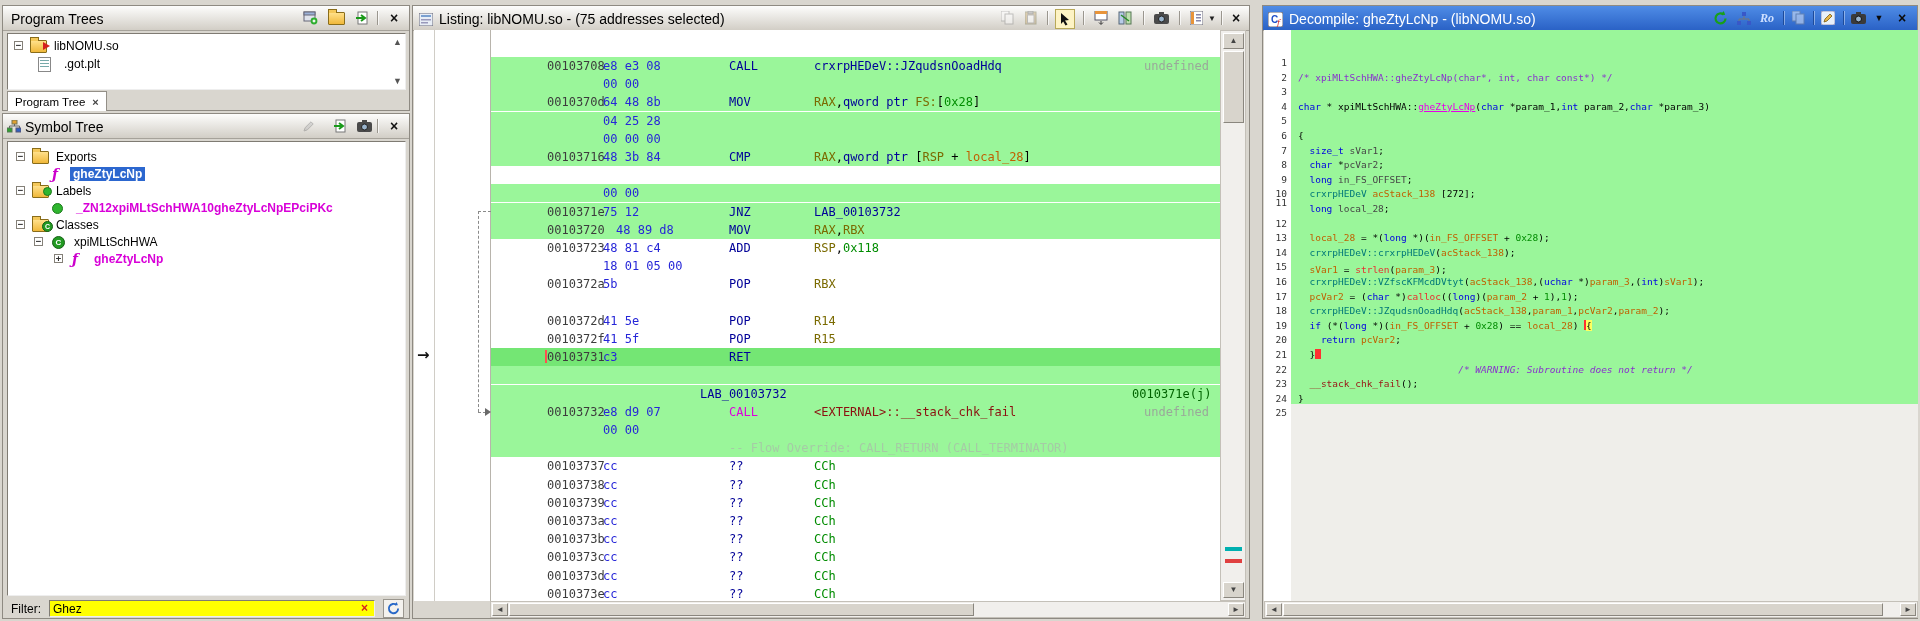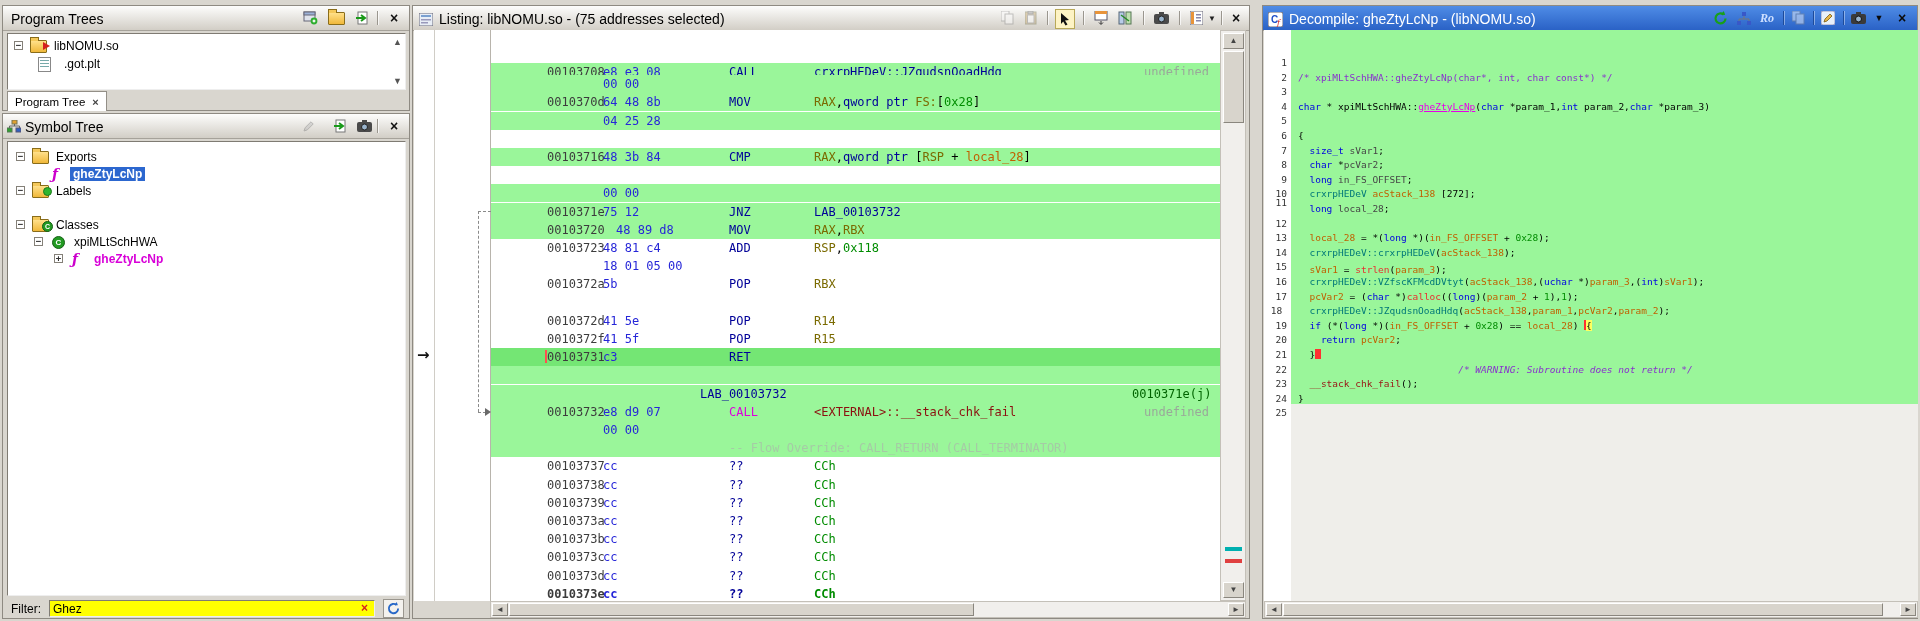--- a/index.html
+++ b/index.html
@@ -169,20 +169,24 @@
       <span class="ficon" style="left:44px;top:3px">ƒ</span>
       <span class="sel" style="left:62px;top:2px">gheZtyLcNp</span>
     </div>
     <div class="trow" style="top:40px">
       <span class="expander" style="left:8px;top:4px">−</span>
       <span class="folder" style="left:24px;top:3px">
           <span class="dotg"></span>
         </span>
       <span style="left:48px;top:2px">Labels</span>
     </div>
+    <div class="trow" style="top:57px">
+      <span class="gdot" style="left:44px;top:4px"></span>
+      <span class="magenta" style="left:68px;top:2px">_ZN12xpiMLtSchHWA10gheZtyLcNpEPciPKc</span>
+    </div>
     <div class="trow" style="top:74px">
       <span class="expander" style="left:8px;top:4px">−</span>
       <span class="folder" style="left:24px;top:3px">
           <span class="cbad">C</span>
         </span>
       <span style="left:48px;top:2px">Classes</span>
     </div>
     <div class="trow" style="top:91px">
       <span class="expander" style="left:26px;top:4px">−</span>
       <span class="cicon" style="left:44px;top:3px">C</span>
@@ -275,38 +279,41 @@
       </span>
     <span class="vsep" style="left:808px"></span>
     <span class="hic" style="left:814px">
         <span class="xbtn">×</span>
       </span>
   </div>
   <div class="lbody">
     <div class="marginline"></div>
     <div class="marginline2"></div>
     <div id="listing-rows" style="position:absolute;left:0;top:0;right:0;bottom:0">
-        <div class="lrow bg-s" style="top: 33px;">
+        <div class="lrow bg-s" style="top: 27px;">
           <span class="tk t-ad" style="left: 56px;">00103708</span>
           <span class="tk t-by" style="left: 112px;">e8 e3 08</span>
           <span class="tk t-mn" style="left: 238px;">CALL</span>
           <span class="tk" style="left: 323px;"><span class="t-lb">crxrpHEDeV::JZqudsnOoadHdq</span></span>
           <span class="tk t-ud" style="left: auto; right: 12px;">undefined</span>
         </div>
         <div class="lrow bg-s" style="top: 45.2px;">
           <span class="tk t-by" style="left: 112px;">00 00</span>
         </div>
         <div class="lrow bg-s" style="top: 63.4px;">
           <span class="tk t-ad" style="left: 56px;">0010370d</span>
           <span class="tk t-by" style="left: 112px;">64 48 8b</span>
           <span class="tk t-mn" style="left: 238px;">MOV</span>
           <span class="tk" style="left: 323px;"><span class="t-rg">RAX</span><span class="t-pl">,</span><span class="t-mn">qword ptr </span><span class="t-rg">FS:</span><span class="t-pl">[</span><span class="t-nm">0x28</span><span class="t-pl">]</span></span>
         </div>
         <div class="lrow bg-s" style="top: 81.6px;">
           <span class="tk t-by" style="left: 112px;">04 25 28</span>
+        </div>
+        <div class="lrow bg-s" style="top: 99.8px;">
+          <span class="tk t-by" style="left: 112px;">00 00 00</span>
         </div>
         <div class="lrow bg-s" style="top: 118px;">
           <span class="tk t-ad" style="left: 56px;">00103716</span>
           <span class="tk t-by" style="left: 112px;">48 3b 84</span>
           <span class="tk t-mn" style="left: 238px;">CMP</span>
           <span class="tk" style="left: 323px;"><span class="t-rg">RAX</span><span class="t-pl">,</span><span class="t-mn">qword ptr </span><span class="t-pl">[</span><span class="t-rg">RSP</span><span class="t-pl"> + </span><span class="t-vr">local_28</span><span class="t-pl">]</span></span>
         </div>
         <div class="lrow bg-s" style="top: 154.4px;">
           <span class="tk t-by" style="left: 112px;">00 00</span>
         </div>
@@ -415,21 +422,21 @@
           <span class="tk t-by" style="left: 112px;">cc</span>
           <span class="tk t-mn" style="left: 238px;">??</span>
           <span class="tk" style="left: 323px;"><span class="t-nm">CCh</span></span>
         </div>
         <div class="lrow bg-w" style="top: 536.6px;">
           <span class="tk t-ad" style="left: 56px;">0010373d</span>
           <span class="tk t-by" style="left: 112px;">cc</span>
           <span class="tk t-mn" style="left: 238px;">??</span>
           <span class="tk" style="left: 323px;"><span class="t-nm">CCh</span></span>
         </div>
-        <div class="lrow bg-w" style="top: 554.8px; font-weight: bold;">
+        <div class="lrow bg-w" style="top: 554.8px;">
           <span class="tk t-ad" style="left: 56px;">0010373e</span>
           <span class="tk t-by" style="left: 112px;">cc</span>
           <span class="tk t-mn" style="left: 238px;">??</span>
           <span class="tk" style="left: 323px;"><span class="t-nm">CCh</span></span>
         </div>
       </div>
 
     <div class="dash-h" style="left:64px;top:181px;width:13px"></div>
     <div class="dash-v" style="left:64px;top:181px;height:201px"></div>
     <div class="dash-h" style="left:64px;top:382px;width:8px"></div>
@@ -542,21 +549,21 @@
         <div class="dnum" style="top: 201.2px;">13</div>
         <div class="dline" style="top: 201.2px;"><span class="d-pl">  </span><span class="d-vr">local_28</span><span class="d-pl"> = *(</span><span class="d-ty">long</span><span class="d-pl"> *)(</span><span class="d-vr">in_FS_OFFSET</span><span class="d-pl"> + </span><span class="d-nm">0x28</span><span class="d-pl">);</span></div>
         <div class="dnum" style="top: 215.8px;">14</div>
         <div class="dline" style="top: 215.8px;"><span class="d-pl">  </span><span class="d-cn">crxrpHEDeV::crxrpHEDeV</span><span class="d-pl">(</span><span class="d-vr">acStack_138</span><span class="d-pl">);</span></div>
         <div class="dnum" style="top: 230.4px;">15</div>
         <div class="dline" style="top: 233px;"><span class="d-pl">  </span><span class="d-vr">sVar1</span><span class="d-pl"> = </span><span class="d-fe">strlen</span><span class="d-pl">(</span><span class="d-vr">param_3</span><span class="d-pl">);</span></div>
         <div class="dnum" style="top: 245px;">16</div>
         <div class="dline" style="top: 245px;"><span class="d-pl">  </span><span class="d-cn">crxrpHEDeV::VZfscKFMcdDVtyt</span><span class="d-pl">(</span><span class="d-vr">acStack_138</span><span class="d-pl">,(</span><span class="d-ty">uchar</span><span class="d-pl"> *)</span><span class="d-vr">param_3</span><span class="d-pl">,(</span><span class="d-ty">int</span><span class="d-pl">)</span><span class="d-vr">sVar1</span><span class="d-pl">);</span></div>
         <div class="dnum" style="top: 259.6px;">17</div>
         <div class="dline" style="top: 259.6px;"><span class="d-pl">  </span><span class="d-vr">pcVar2</span><span class="d-pl"> = (</span><span class="d-ty">char</span><span class="d-pl"> *)</span><span class="d-fe">calloc</span><span class="d-pl">((</span><span class="d-ty">long</span><span class="d-pl">)(</span><span class="d-vr">param_2</span><span class="d-pl"> + </span><span class="d-nm">1</span><span class="d-pl">),</span><span class="d-nm">1</span><span class="d-pl">);</span></div>
-        <div class="dnum" style="top: 274.2px; text-align: center;">18</div>
+        <div class="dnum" style="top: 274.2px;">18</div>
         <div class="dline" style="top: 274.2px;"><span class="d-pl">  </span><span class="d-cn">crxrpHEDeV::JZqudsnOoadHdq</span><span class="d-pl">(</span><span class="d-vr">acStack_138</span><span class="d-pl">,</span><span class="d-vr">param_1</span><span class="d-pl">,</span><span class="d-vr">pcVar2</span><span class="d-pl">,</span><span class="d-vr">param_2</span><span class="d-pl">);</span></div>
         <div class="dnum" style="top: 288.8px;">19</div>
         <div class="dline" style="top: 288.8px;"><span class="d-pl">  </span><span class="d-kw">if</span><span class="d-pl"> (*(</span><span class="d-ty">long</span><span class="d-pl"> *)(</span><span class="d-vr">in_FS_OFFSET</span><span class="d-pl"> + </span><span class="d-nm">0x28</span><span class="d-pl">) == </span><span class="d-vr">local_28</span><span class="d-pl">) </span><span class="dcaret"></span><span class="d-hl">{</span></div>
         <div class="dnum" style="top: 303.4px;">20</div>
         <div class="dline" style="top: 303.4px;"><span class="d-pl">    </span><span class="d-kw">return</span><span class="d-pl"> </span><span class="d-vr">pcVar2</span><span class="d-pl">;</span></div>
         <div class="dnum" style="top: 318px;">21</div>
         <div class="dline" style="top: 318px;"><span class="d-pl">  }</span><span class="redblk"></span></div>
         <div class="dnum" style="top: 332.6px;">22</div>
         <div class="dline" style="top: 332.6px; font-style: italic;"><span class="d-pl">                            </span><span class="d-cm">/* WARNING: Subroutine does not return */</span></div>
         <div class="dnum" style="top: 347.2px;">23</div>

